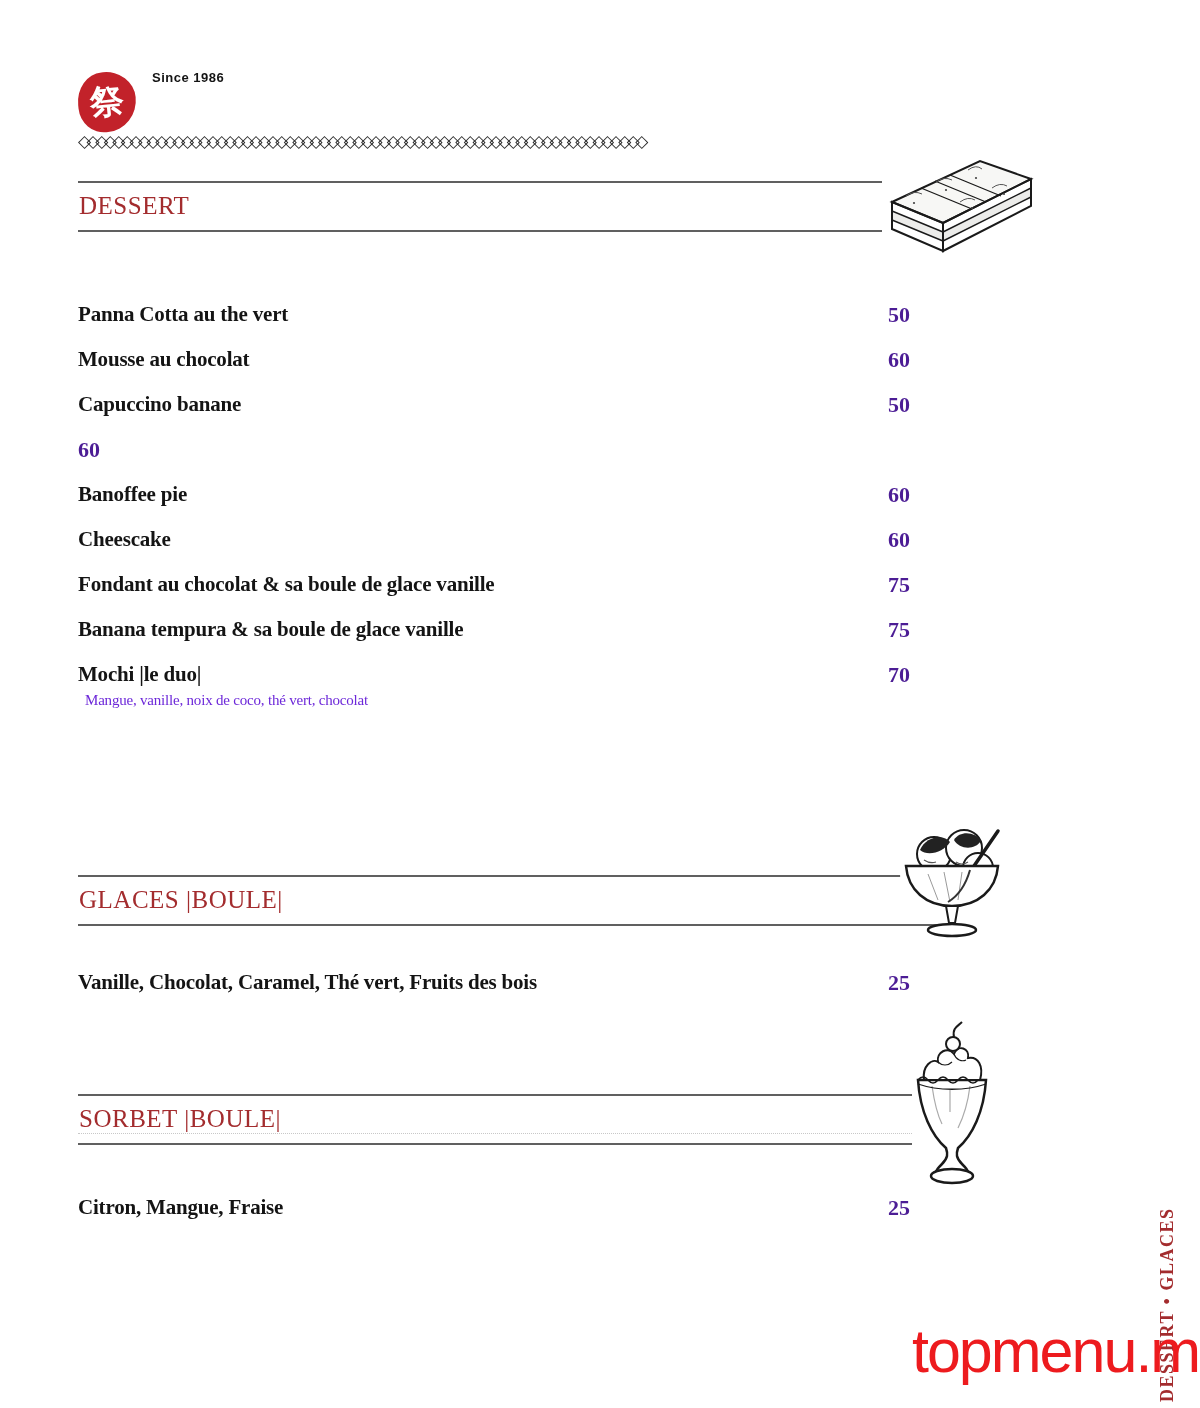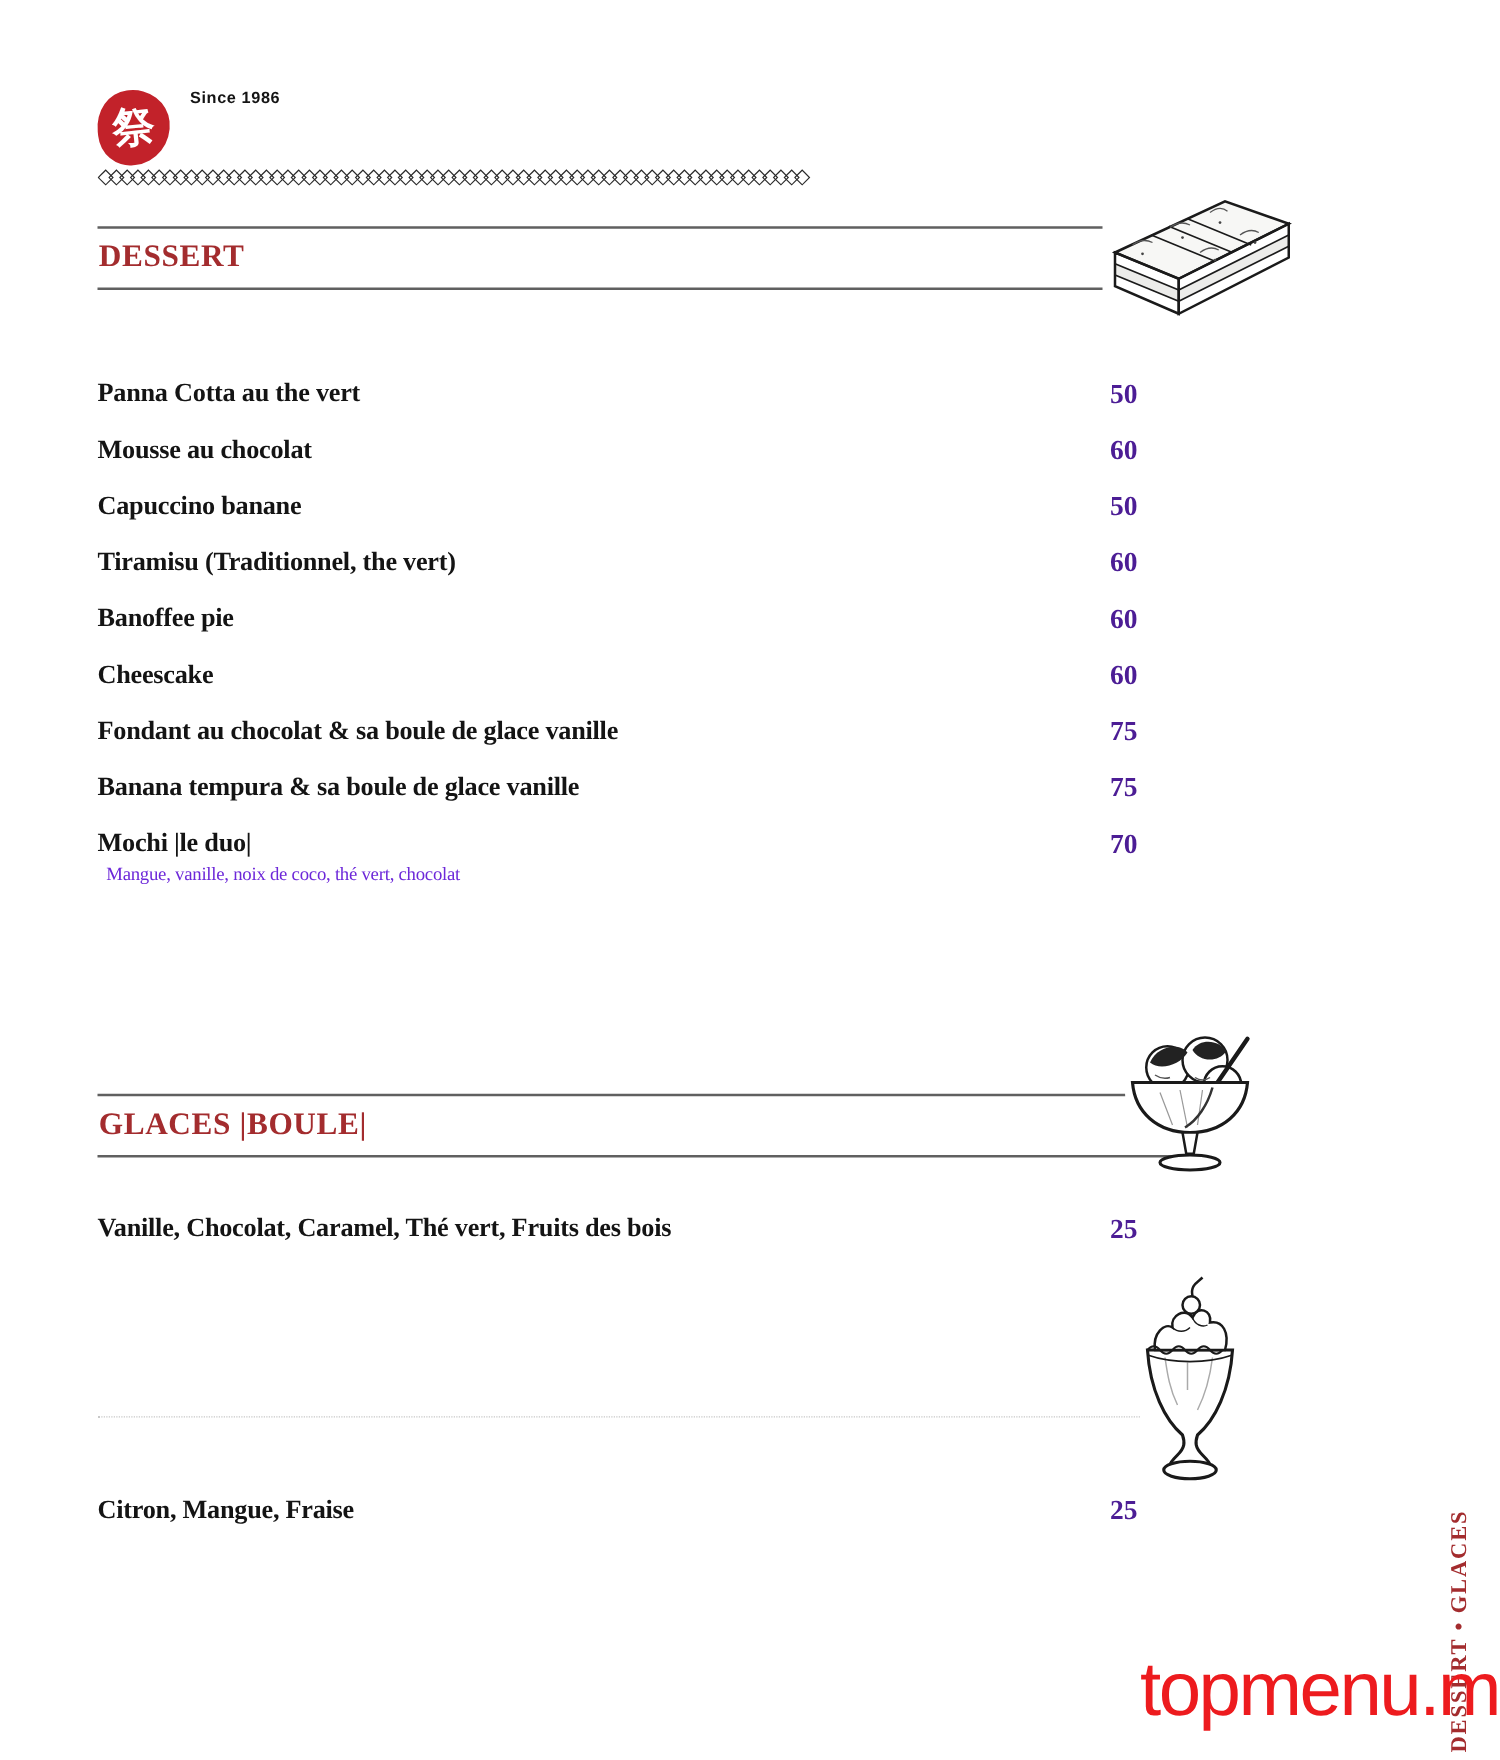--- a/index.html
+++ b/index.html
@@ -27,21 +27,21 @@
   }
   .diamond-row{
     position:absolute;left:78px;top:131px;width:833px;height:20px;overflow:hidden;
     font-family:"DejaVu Sans",sans-serif;font-size:17px;line-height:20px;
     letter-spacing:-4.5px;color:#2a2a2a;white-space:nowrap;
   }
   
   .section-header{position:absolute;left:78px;border-top:2px solid #606060;border-bottom:2px solid #606060;}
   .section-header h2{
     margin:0;padding:9px 0 10px 1px;
-    font-size:25px;line-height:28px;font-weight:bold;letter-spacing:.5px;color:#a32c2e;
+    font-size:25px;line-height:28px;font-weight:normal;letter-spacing:.5px;color:#a32c2e;
   }
   .hdr-dessert{top:181px;width:804px;}
   .hdr-glaces{top:875px;width:860px;}
   .hdr-sorbet{top:1094px;width:854px;}
   .dotted-rule{position:absolute;left:78px;top:1133px;width:854px;border-top:1px dotted #c8c8c8;}
   
   .items{position:absolute;left:78px;width:832px;}
   .items-dessert{top:292px;}
   .items-glaces{top:960px;}
   .items-sorbet{top:1185px;}
@@ -124,21 +124,20 @@
     <div class="menu-row">
       <span class="item-name">Capuccino banane</span>
       <span class="item-price">50</span>
     </div>
 
   </div>
 
 
   <div class="menu-row-wrap">
     <div class="menu-row">
-      <span class="item-name">Tiramisu (Traditionnel, the vert)</span>
       <span class="item-price">60</span>
     </div>
 
   </div>
 
   <div class="menu-row-wrap">
     <div class="menu-row">
       <span class="item-name">Banoffee pie</span>
       <span class="item-price">60</span>
     </div>
@@ -201,20 +200,23 @@
   <div class="items items-glaces">
   <div class="menu-row-wrap">
     <div class="menu-row">
       <span class="item-name">Vanille, Chocolat, Caramel, Thé vert, Fruits des bois</span>
       <span class="item-price">25</span>
     </div>
 
   </div>
 </div>
 
+  <div class="section-header hdr-sorbet">
+    <h2>SORBET |BOULE|</h2>
+  </div>
   <div class="dotted-rule"></div>
 
   <svg class="illus illus-sundae" width="88" height="170" viewBox="0 0 88 170">
     <rect x="4" y="44" width="80" height="116" fill="#fff"></rect>
     <path d="M10,60 C12,92 24,116 38,128 C40,134 40,138 34,144 C30,148 28,150 28,152 L60,152 C60,150 58,148 54,144 C48,138 48,134 50,128 C64,116 76,92 78,60 Z" fill="#fff" stroke="#1a1a1a" stroke-width="2.5"></path>
     <ellipse cx="44" cy="156" rx="21" ry="7" fill="#fff" stroke="#1a1a1a" stroke-width="2.5"></ellipse>
     <path d="M24,66 C26,80 28,92 34,104 M62,66 C60,82 56,96 50,108 M42,70 L42,92" stroke="#aaa" stroke-width="1.2" fill="none"></path>
     <path d="M10,64 C30,71 58,71 78,64" stroke="#1a1a1a" stroke-width="1.3" fill="none"></path>
     <path d="M16,60 C14,46 24,38 30,42 C28,32 40,26 46,34 C50,24 62,28 60,38 C70,36 76,46 72,60 Z" fill="#fff" stroke="#1a1a1a" stroke-width="2"></path>
     <path d="M30,42 C34,46 40,46 44,42 M46,34 C48,40 54,42 58,40" stroke="#1a1a1a" stroke-width="1.1" fill="none"></path>

